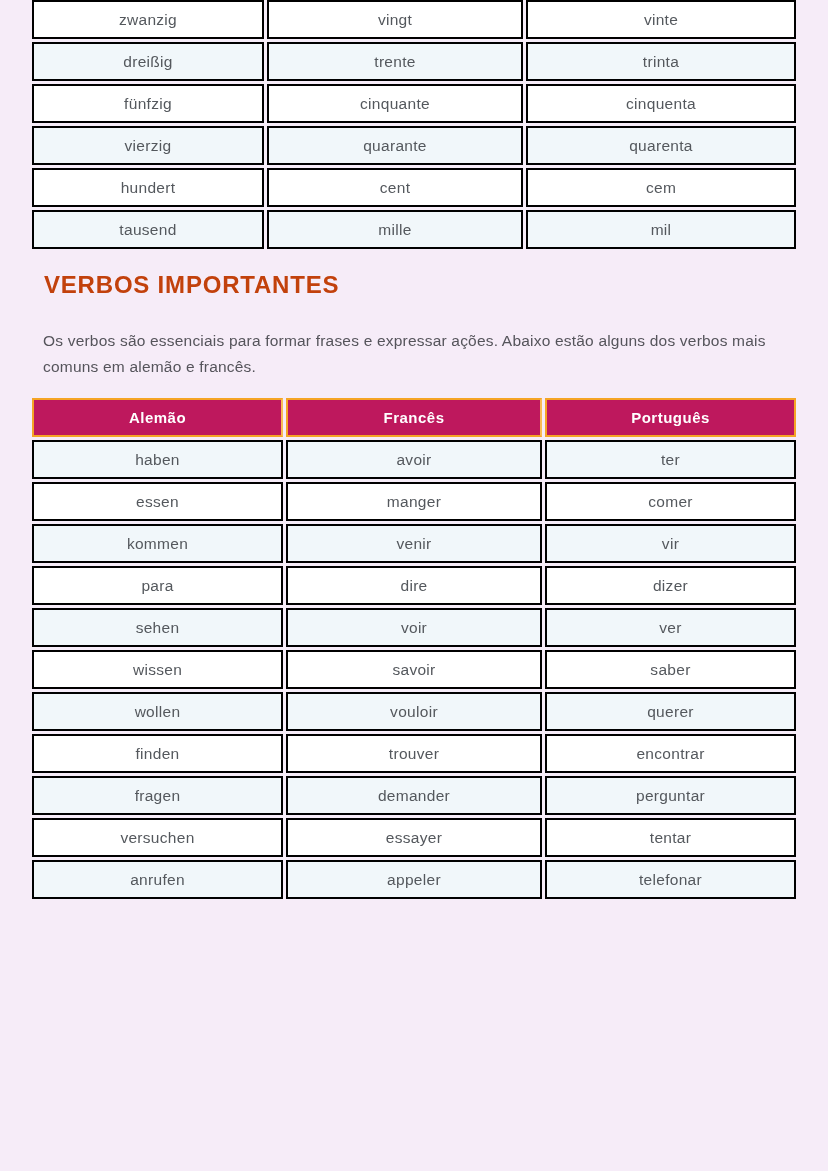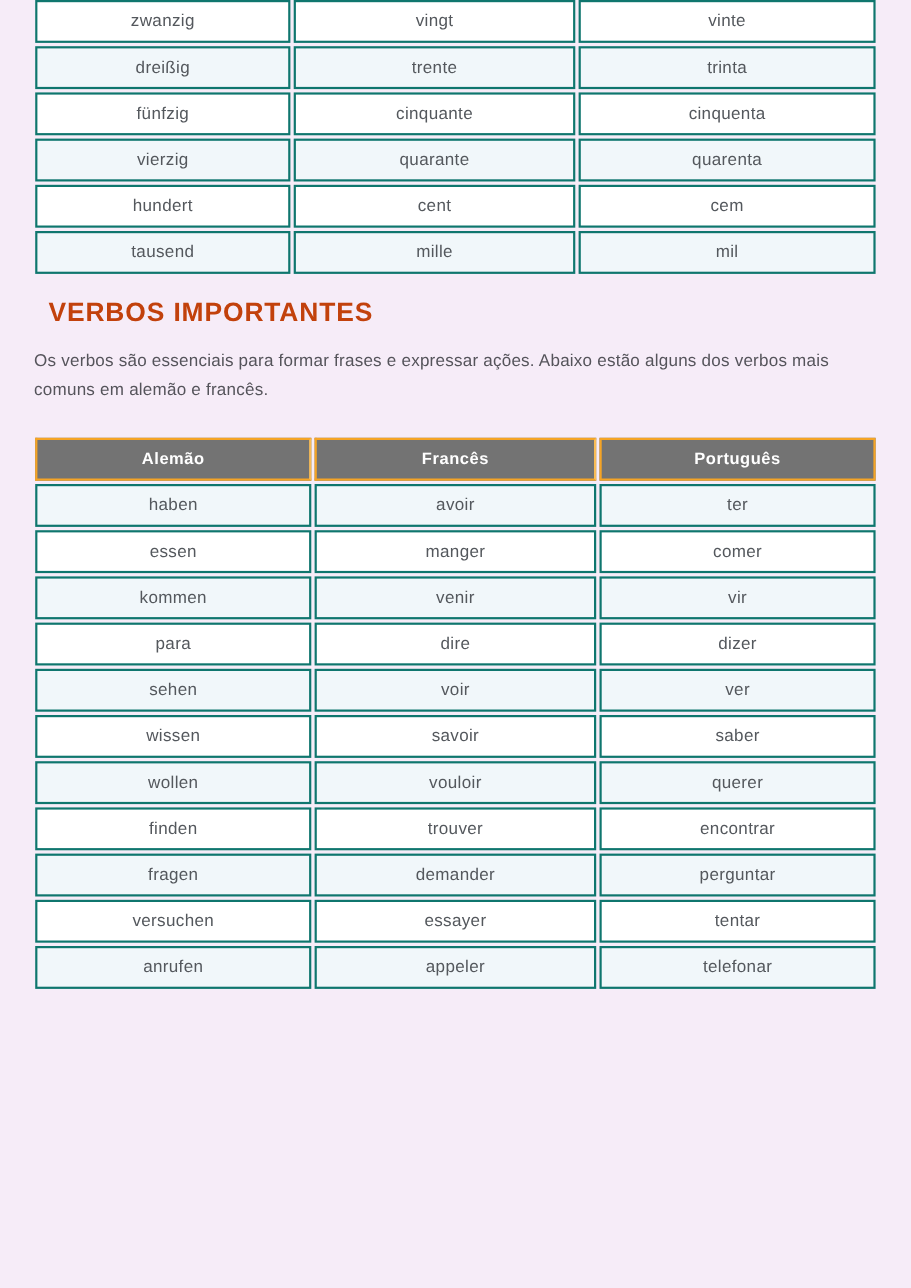--- a/index.html
+++ b/index.html
@@ -21,21 +21,21 @@
   }
   table.grid {
     position: absolute;
     left: 29px;
     width: 770px;
     border-collapse: separate;
     border-spacing: 3px;
     table-layout: fixed;
   }
   table.grid td, table.grid th {
-    border: 2px solid #0f766e;
+    border: 2px solid #000000;
     text-align: center;
     vertical-align: middle;
     height: 35px;
     font-size: 15.5px;
     color: #54585d;
     letter-spacing: 0.3px;
     padding: 0 4px;
     overflow: hidden;
     white-space: nowrap;
   }
@@ -54,30 +54,30 @@
     font-size: 24px;
     font-weight: bold;
     letter-spacing: 0.8px;
     color: #c2410c;
   }
   .intro {
     position: absolute;
     left: 31px;
     top: 316px;
     width: 742px;
-    margin: 0;
+    margin: 12px;
     font-size: 15.5px;
     line-height: 26px;
     letter-spacing: 0.2px;
     color: #55545b;
   }
 
   table.verbs { top: 395px; }
   table.verbs th {
-    background: #737373;
+    background: #be185d;
     border-color: #f5a425;
     color: #ffffff;
     font-weight: bold;
     font-size: 15px;
     letter-spacing: 0.5px;
   }
   table.verbs thead th:nth-child(1),
   table.verbs thead th:nth-child(2) {
     border-right-color: #f8bc56;
   }

